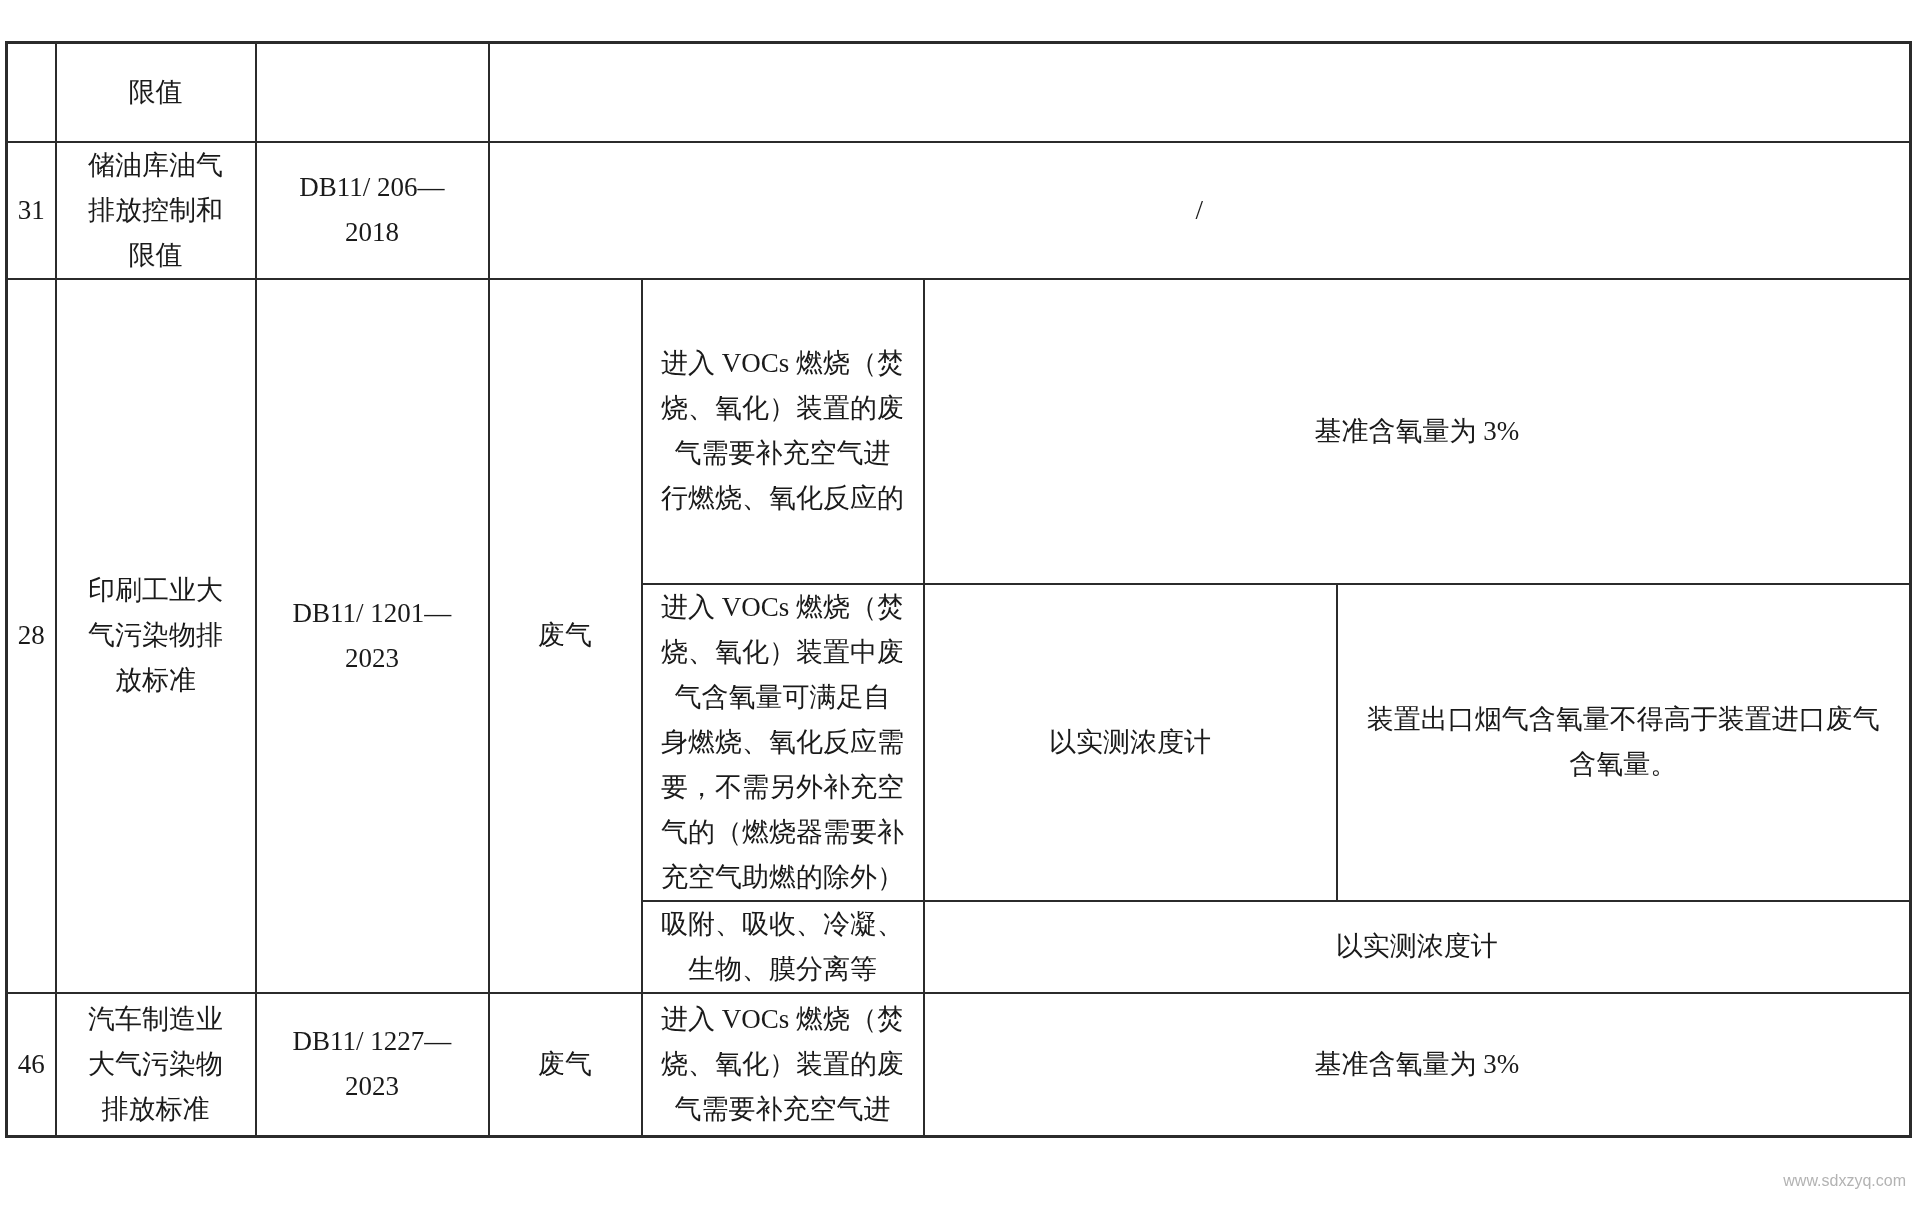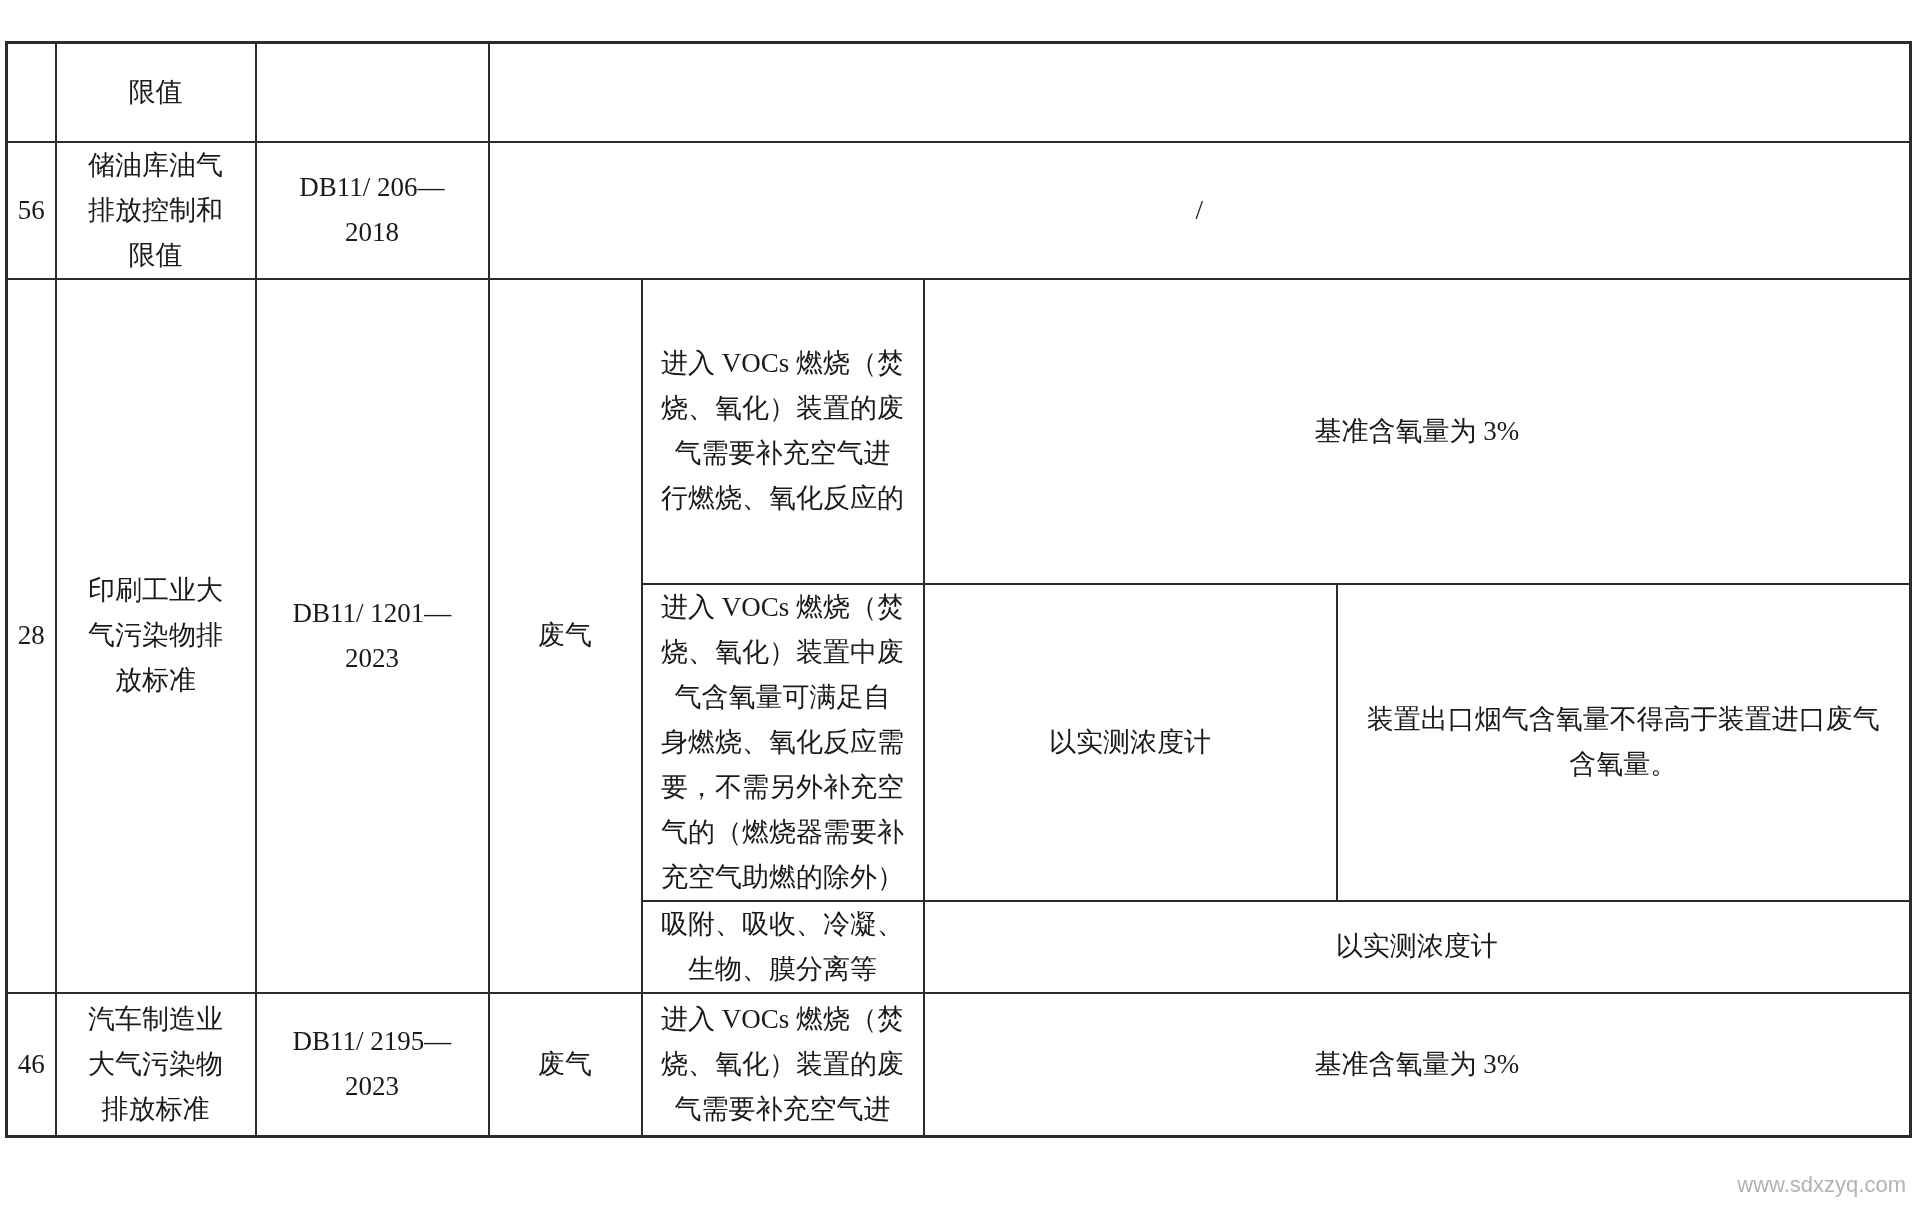--- a/index.html
+++ b/index.html
@@ -36,21 +36,21 @@
   }
   .pre{white-space:pre-line;}
   .lh40{line-height:40px;}
   .lh48{line-height:48px;}
   .valign-top{vertical-align:top;padding-top:4px;}
   .watermark{
     position:absolute;
     right:14px;
     top:1172px;
     font-family:"Liberation Sans","DejaVu Sans",sans-serif;
-    font-size:22px;
+    font-size:16px;
     color:var(--watermark-color);
   }
 </style>
 </head>
 <body>
 
 <div class="page">
 
   <table class="doc-table">
     <colgroup>
@@ -65,21 +65,21 @@
 
     <tbody>
         <tr style="height:99px;">
       <td></td>
       <td class="pre valign-top">限值</td>
       <td></td>
       <td colspan="4"></td>
     </tr>
 
     <tr style="height:137px;">
-      <td>56</td>
+      <td>31</td>
       <td class="pre">储油库油气
 排放控制和
 限值</td>
       <td class="pre">DB11/ 206—
 2018</td>
       <td colspan="4">/</td>
     </tr>
 
     <tr style="height:305px;">
       <td rowspan="3">28</td>
@@ -113,21 +113,21 @@
       <td class="pre lh40">吸附、吸收、冷凝、
 生物、膜分离等</td>
       <td colspan="2">以实测浓度计</td>
     </tr>
 
     <tr style="height:144px;">
       <td>46</td>
       <td class="pre">汽车制造业
 大气污染物
 排放标准</td>
-      <td class="pre">DB11/ 2195—
+      <td class="pre">DB11/ 1227—
 2023</td>
       <td>废气</td>
       <td class="pre lh40">进入 VOCs 燃烧（焚
 烧、氧化）装置的废
 气需要补充空气进</td>
       <td colspan="2">基准含氧量为 3%</td>
     </tr>
   </tbody>
     </table>
 

